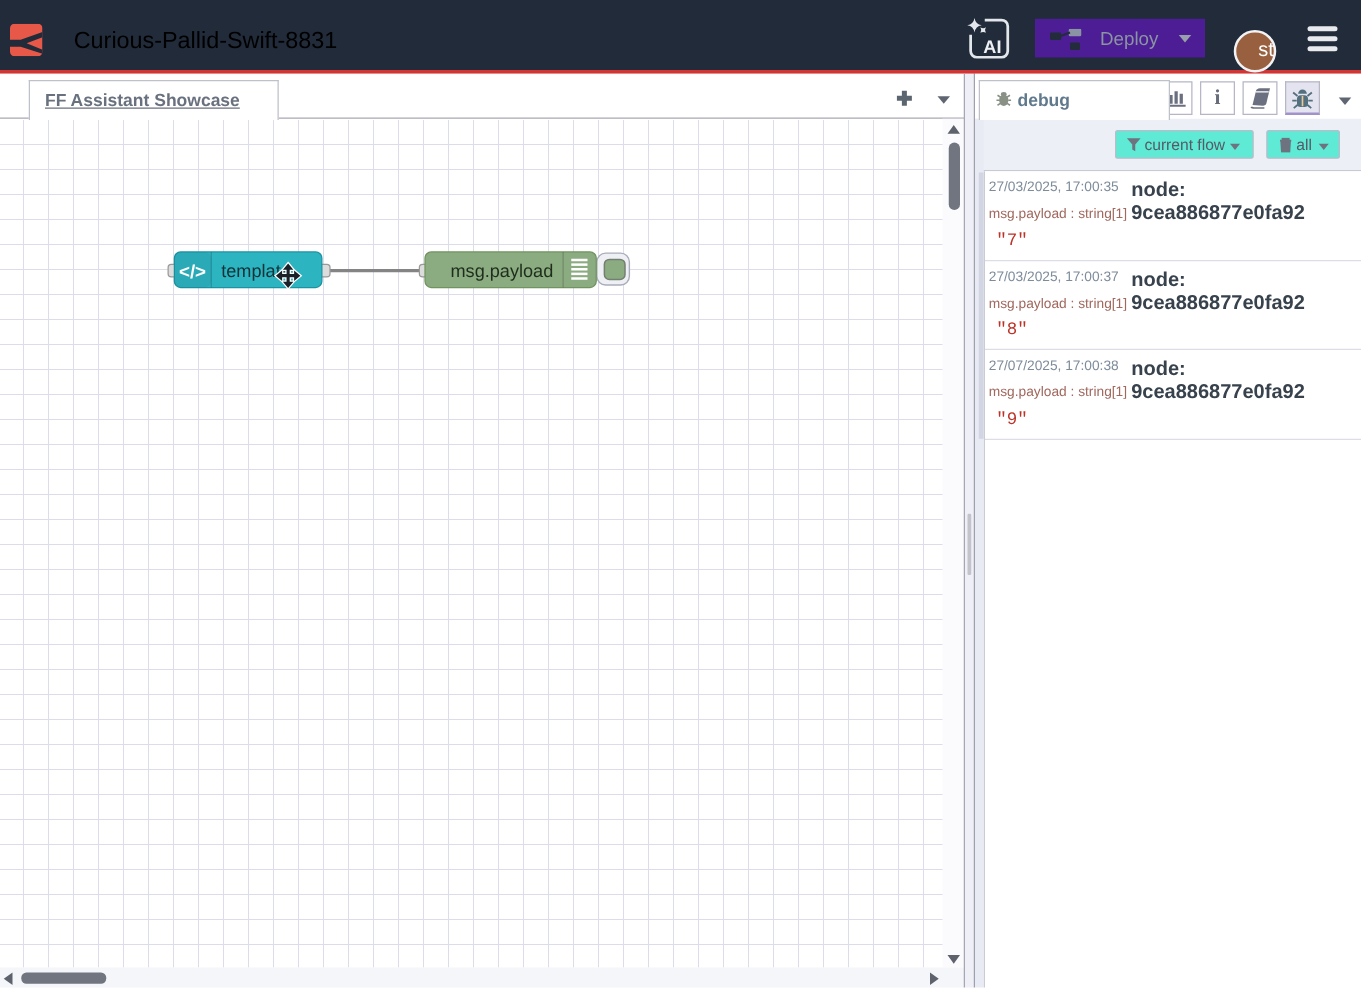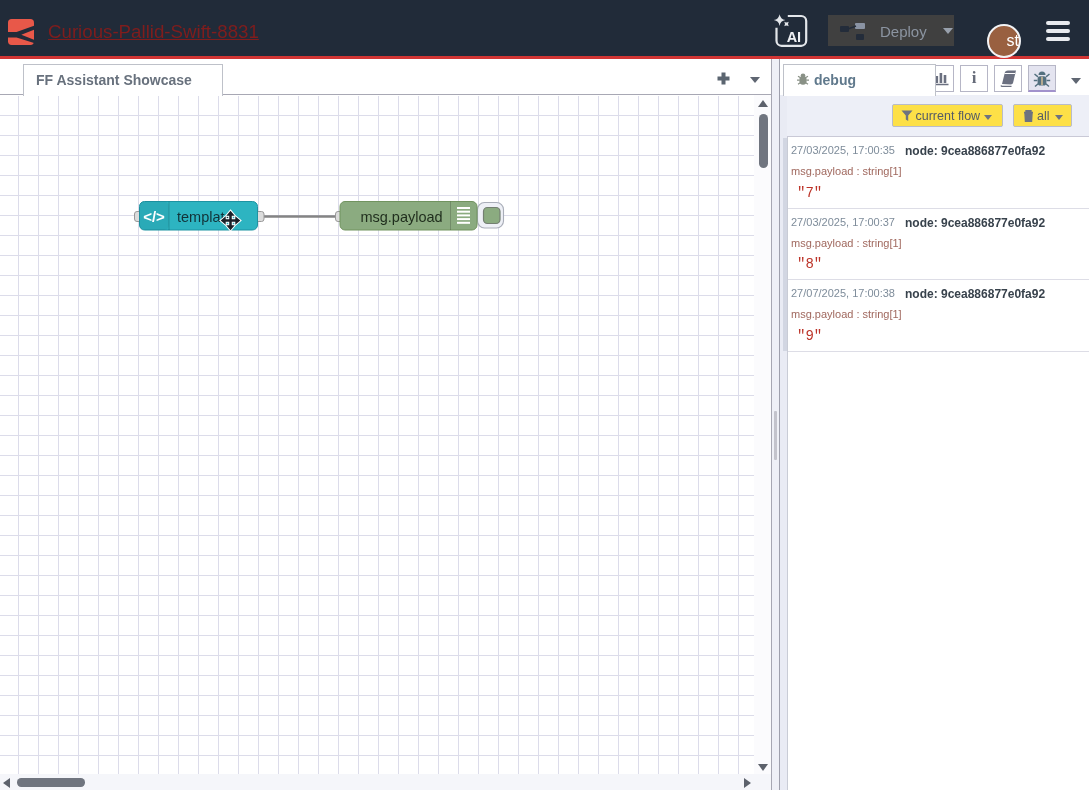--- a/index.html
+++ b/index.html
@@ -1,30 +1,30 @@
 <!DOCTYPE html>
 <html><head>
 <meta charset="utf-8">
 <style>
   * { margin:0; padding:0; box-sizing:border-box; }
   html,body { width:1089px; height:790px; overflow:hidden; font-family:"Liberation Sans", sans-serif; background:#fff; }
   .abs { position:absolute; }
   
   #hdr { left:0; top:0; width:1089px; height:56px; background:#212b39; }
   #redbar { left:0; top:56px; width:1089px; height:3px; background:#d23534; }
-  #title { left:48px; top:21px; font-size:18.7px; color:#7f1d1d;text-decoration:underline; }
-  #deploy { left:828px; top:15px; width:126px; height:31px; background:#404040; }
+  #title { left:59px; top:21px; font-size:18.7px; color:#000000; }
+  #deploy { left:828px; top:15px; width:136px; height:31px; background:#4c1d95; }
   #deploy .dtxt { position:absolute; left:52px; top:8px; font-size:15px; color:#8b94a1; }
   #deploy .dcaret { position:absolute; left:115px; top:13px; width:0; height:0; border-left:5px solid transparent; border-right:5px solid transparent; border-top:6px solid #98a0ac; }
   #avatar { left:987px; top:24px; width:34px; height:34px; border-radius:50%; background:#996040; border:2.5px solid #f2f3f5; color:#ffffff; font-size:16px; text-align:right; line-height:29px; }
   .hbar { left:1046px; width:24px; height:4px; background:#e8eaee; border-radius:2px; }
   
   #tabbar { left:0; top:59px; width:772px; height:36px; background:#fff; border-bottom:1px solid #a8a8b4; }
   #tab1 { left:23px; top:64px; width:200px; height:32px; background:#fff; border:1px solid #bec1c9; border-bottom:none; z-index:3; }
-  #tab1 span { position:absolute; left:12px; top:7px; font-size:14px; font-weight:bold; color:#68717d; }
+  #tab1 span { position:absolute; left:12px; top:7px; font-size:14px; font-weight:bold; color:#68717d;text-decoration:underline; }
   #tbcaret { left:750px; top:76.5px; width:0; height:0; border-left:5.5px solid transparent; border-right:5.5px solid transparent; border-top:6.5px solid #5f6672; }
   
   #canvas { left:0; top:96px; width:755px; height:678px; background:#fff;
     background-image:
       repeating-linear-gradient(to right, transparent 0, transparent 18.4px, #dcdcea 18.4px, #dcdcea 19.4px, transparent 19.4px, transparent 20px),
       repeating-linear-gradient(to bottom, transparent 0, transparent 19px, #dcdcea 19px, #dcdcea 20px);
   }
   #nodes { left:0; top:95px; width:772px; height:679px; }
   
   #vtrack { left:754px; top:95px; width:17px; height:679px; background:#fbfbfd; }
@@ -41,27 +41,27 @@
   #gutthumb { left:773.5px; top:411px; width:3px; height:49px; background:#c3c3cc; border-radius:1px; }
   #gutr { left:779px; top:59px; width:1px; height:731px; background:#9fa0ad; }
   
   #sbtabrow { left:780px; top:59px; width:309px; height:36px; background:#fff; }
   #sbtab { left:783px; top:64px; width:153px; height:32px; background:#fff; border:1px solid #bec1c9; border-bottom:none; z-index:3; }
   #sbtab span { position:absolute; left:30px; top:6.5px; font-size:14px; font-weight:bold; color:#60798c; }
   .sbtn { width:28px; height:27px; top:65px; background:#fff; border:1px solid #b6b6c6; }
   #sbtn4 { background:#e4e4f0; border-bottom:2px solid #a292cc; }
   #sbcaret { left:1071px; top:78px; width:0; height:0; border-left:5.5px solid transparent; border-right:5.5px solid transparent; border-top:6.5px solid #5f6672; }
   #toolbar { left:780px; top:95px; width:309px; height:42px; background:#edeff7; border-bottom:1px solid #c9c9d6; }
-  .fbtn { position:absolute; background:#fde047; border:1px solid #b9bcc9; border-radius:2px; height:23px; top:9px; font-size:13px; color:#555b66; }
+  .fbtn { position:absolute; background:#5eead4; border:1px solid #b9bcc9; border-radius:2px; height:23px; top:9px; font-size:13px; color:#555b66; }
   #sep { left:780px; top:95px; width:7px; height:695px; background:#e9ebf4; }
   #sepdark { left:783px; top:138px; width:4px; height:213px; background:#d2d6e2; }
   #msgs { left:787px; top:137px; width:302px; height:653px; background:#fff; border-left:1px solid #c9ccd6; }
   .dmsg { position:relative; height:71.5px; border-bottom:1px solid #dddde6; }
   .mline1 { position:absolute; left:3px; top:7px; font-size:11px; color:#7e8c9a; }
-  .mnode { color:#38424c; font-weight:bold; position:absolute; left:117px; top:7px; font-size:12px; }
+  .mnode { color:#38424c; font-weight:bold; position:absolute; left:117px; top:7px; font-size:16px; }
   .mline2 { position:absolute; left:3px; top:28px; font-size:11px; color:#a0685e; }
   .mline3 { position:absolute; left:9px; top:47.5px; font-size:14px; font-family:"Liberation Mono", monospace; color:#bc3328; }
 </style>
 </head>
 <body>
   <div class="abs" id="hdr"></div>
   <div class="abs" id="redbar"></div>
   <svg class="abs" id="logo" style="left:7.5px;top:19px" width="26" height="26" viewBox="0 0 25 25">
     <rect x="0" y="0" width="25" height="25" rx="3.5" fill="#e85849"></rect>
     <path d="M0 12.4 H8.2 L25 6.4 V10.3 L12.8 15.05 L25 20 V23.0 L8.2 17.7 H0 Z" fill="#212b39"></path>

